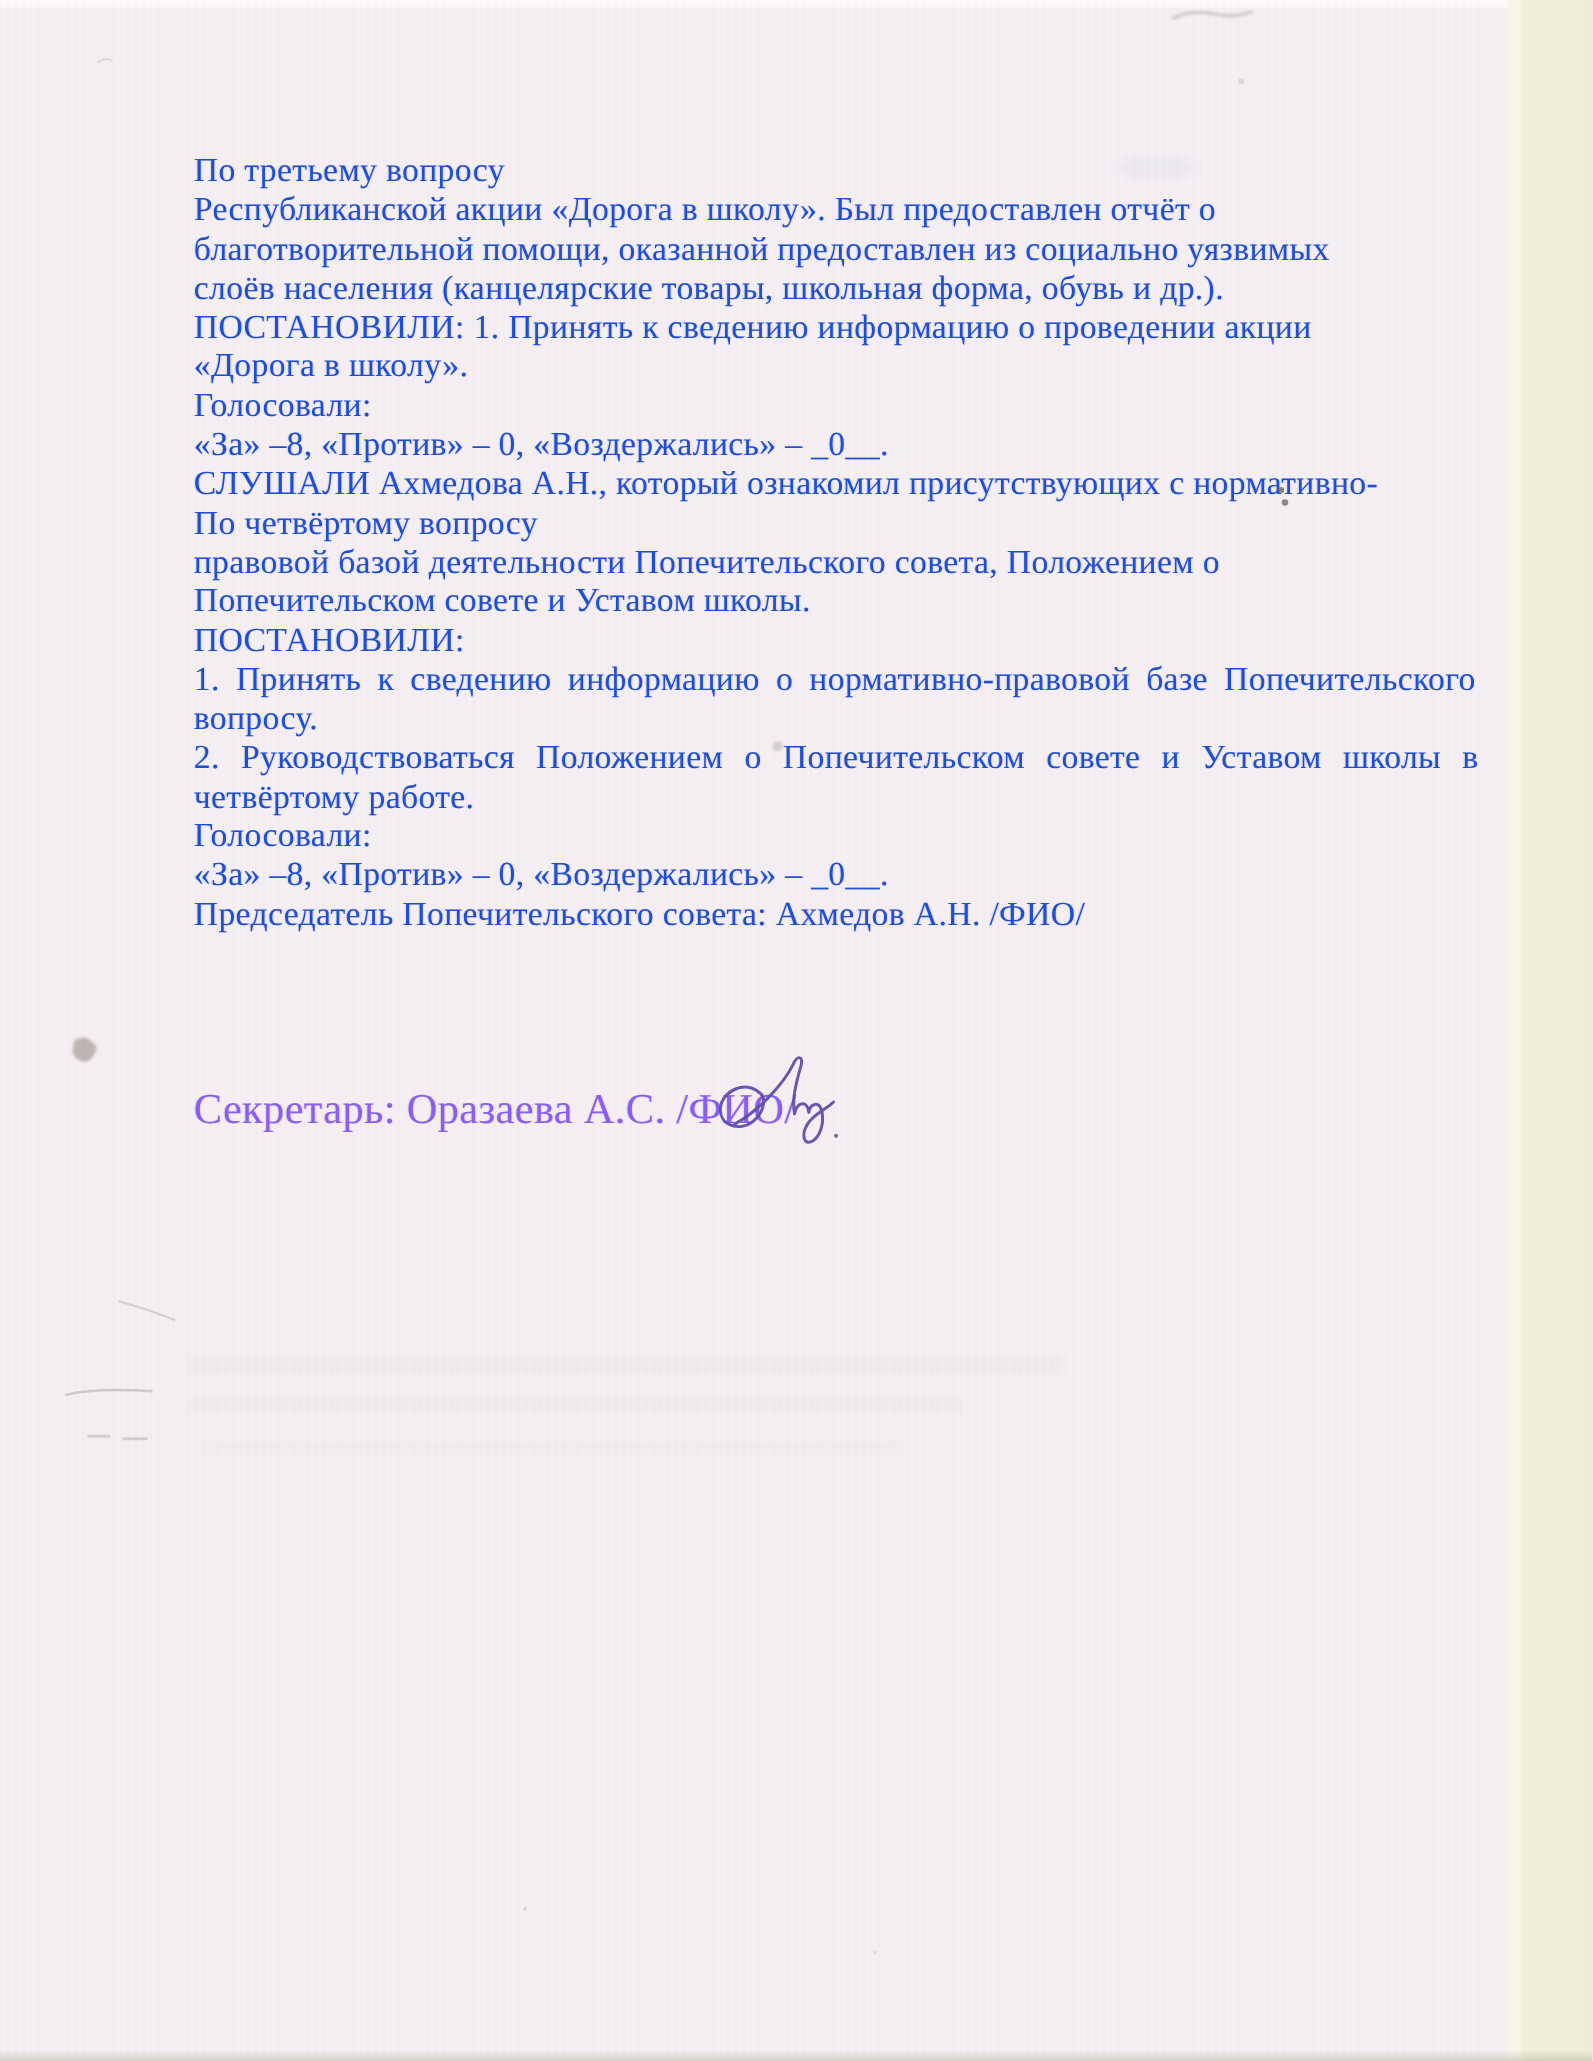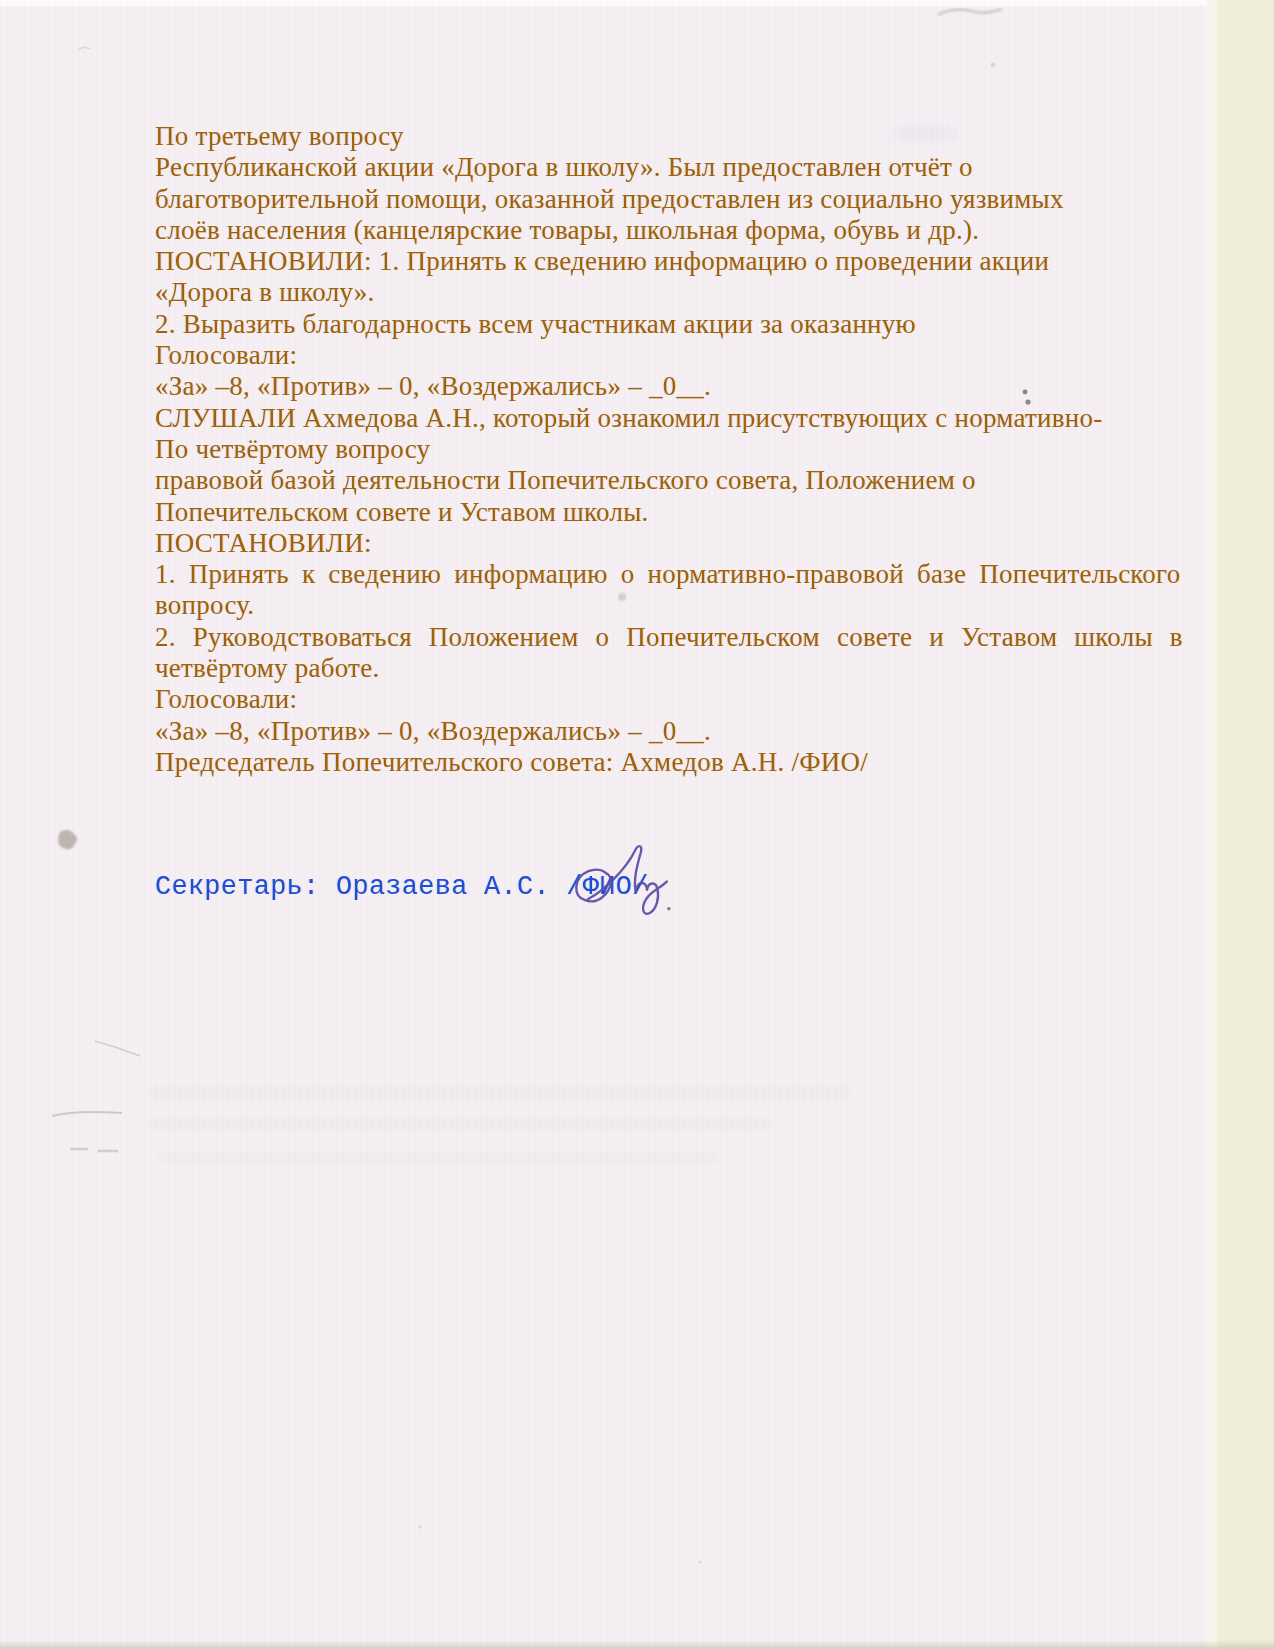--- a/index.html
+++ b/index.html
@@ -24,30 +24,29 @@
     position:absolute;left:0;bottom:0;width:100%;height:9px;
     background:linear-gradient(to top, rgba(184,182,160,.55), rgba(184,182,160,0));
   }
   .edge-strip{
     position:absolute;top:0;right:0;width:68px;height:100%;
     background:linear-gradient(to right,#f8f6ec 0 9px,#f1eeda 13px,#efecd7 100%);
   }
   .doc-text{
     position:absolute;left:155px;top:121px;width:980px;
     font-size:27px;line-height:31.3px;
-    color:#a16207;letter-spacing:.25px;
+    color:#1d4ed8;letter-spacing:.25px;
     text-shadow:1px 0 0 rgba(190,70,150,.10), -1px 0 0 rgba(40,140,110,.12);
   }
   .doc-line{white-space:nowrap;}
   .secretary{
     position:absolute;left:155px;top:872px;
-    font-size:27px;line-height:31.3px;color:#1d4ed8;letter-spacing:.25px;
+    font-size:34px;line-height:31.3px;color:#8b5cf6;letter-spacing:.25px;
     text-shadow:1px 0 0 rgba(190,70,150,.10), -1px 0 0 rgba(40,140,110,.12);
     white-space:nowrap;
-    font-family:Liberation Mono, monospace;
   }
   .signature{
     position:absolute;left:568px;top:840px;width:104px;height:78px;
   }
   .artifacts{
     position:absolute;inset:0;width:1274px;height:1649px;pointer-events:none;
   }
 </style>
 </head>
 <body>
@@ -58,21 +57,20 @@
   <div class="edge-strip"></div>
   <div class="edge-bottom"></div>
 
   <div class="doc-text">
       <div class="doc-line">По третьему вопросу</div>
       <div class="doc-line">Республиканской акции «Дорога в школу». Был предоставлен отчёт о</div>
       <div class="doc-line">благотворительной помощи, оказанной предоставлен из социально уязвимых</div>
       <div class="doc-line">слоёв населения (канцелярские товары, школьная форма, обувь и др.).</div>
       <div class="doc-line">ПОСТАНОВИЛИ: 1. Принять к сведению информацию о проведении акции</div>
       <div class="doc-line">«Дорога в школу».</div>
-      <div class="doc-line">2. Выразить благодарность всем участникам акции за оказанную</div>
       <div class="doc-line">Голосовали:</div>
       <div class="doc-line">«За» –8, «Против» – 0, «Воздержались» – _0__.</div>
       <div class="doc-line">СЛУШАЛИ Ахмедова А.Н., который ознакомил присутствующих с нормативно-</div>
       <div class="doc-line">По четвёртому вопросу</div>
       <div class="doc-line">правовой базой деятельности Попечительского совета, Положением о</div>
       <div class="doc-line">Попечительском совете и Уставом школы.</div>
       <div class="doc-line">ПОСТАНОВИЛИ:</div>
       <div class="doc-line" style="word-spacing: 6px;">1. Принять к сведению информацию о нормативно-правовой базе Попечительского</div>
       <div class="doc-line">вопросу.</div>
       <div class="doc-line" style="word-spacing: 10px;">2. Руководствоваться Положением о Попечительском совете и Уставом школы в</div>

